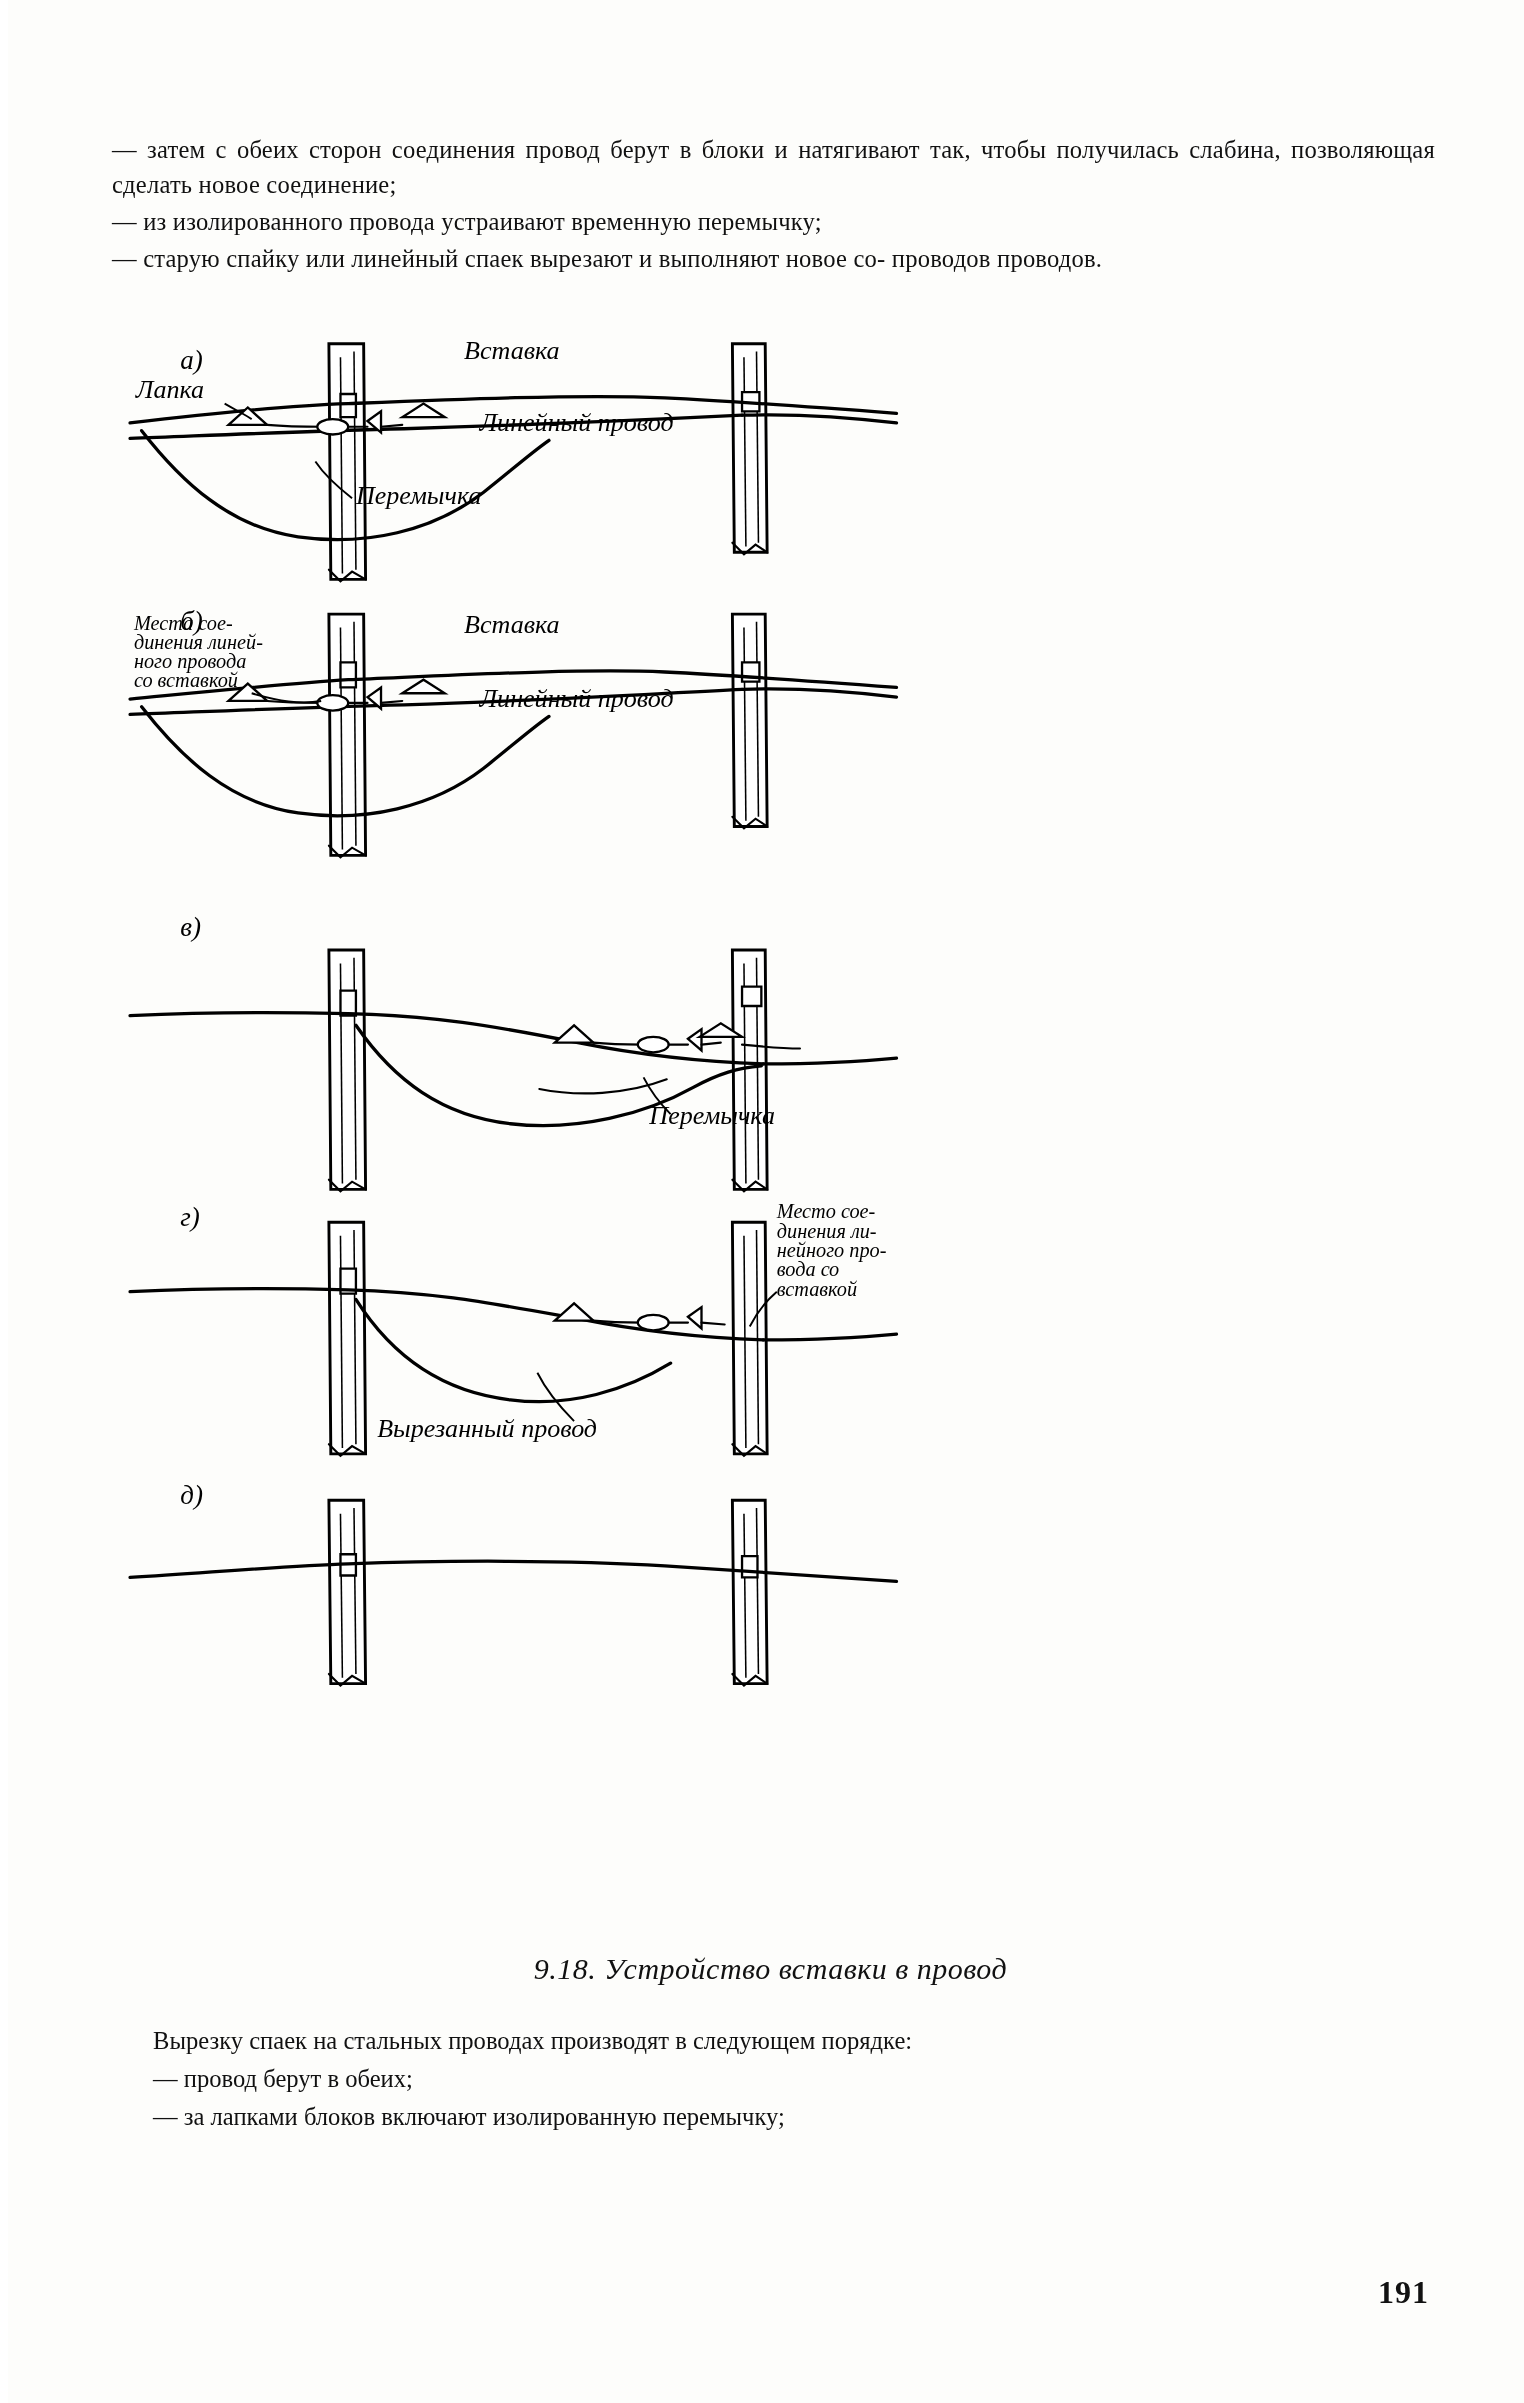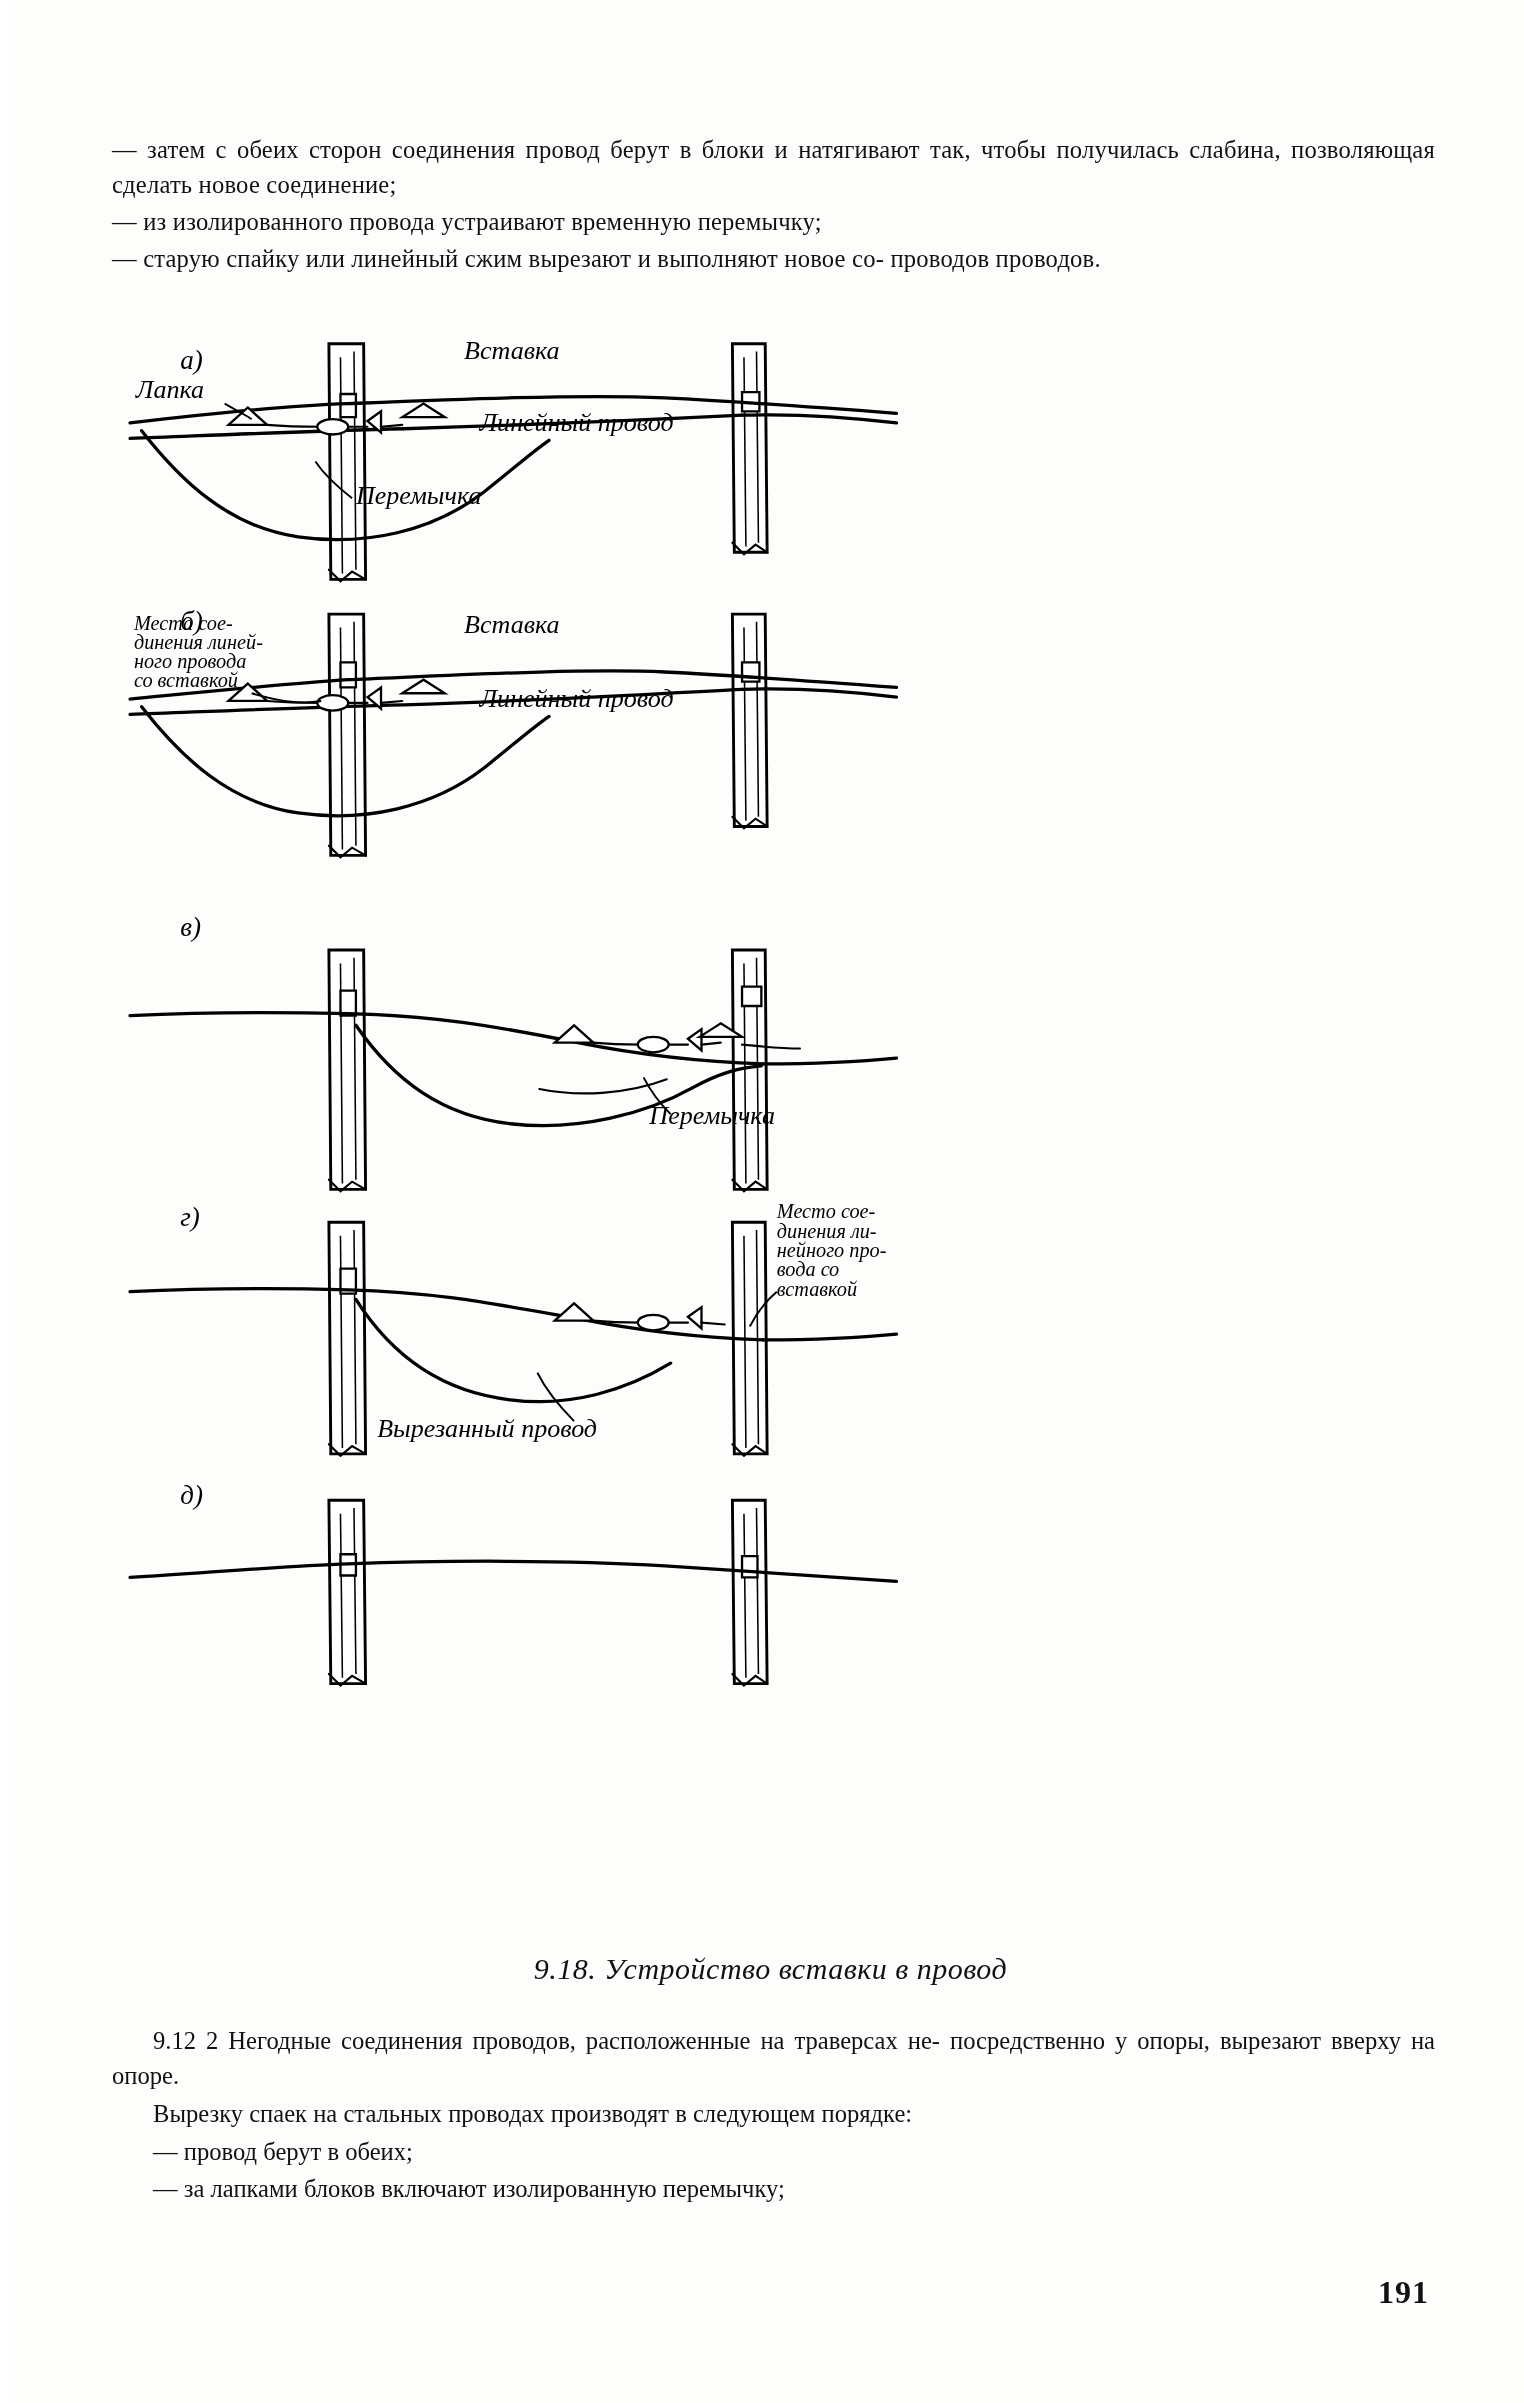--- a/index.html
+++ b/index.html
@@ -86,21 +86,21 @@
 
   <div class="text-block">
     <p class="para">
       <span>— затем с обеих сторон соединения провод берут в блоки и натягивают</span>
       <span>так, чтобы получилась слабина, позволяющая сделать новое соединение;</span>
     </p>
     <p class="para">
       <span>— из изолированного провода устраивают временную перемычку;</span>
     </p>
     <p class="para">
-      <span>— старую спайку или линейный сжим вырезают и выполняют новое со-</span>
+      <span>— старую спайку или линейный спаек вырезают и выполняют новое со-</span>
       <span>проводов проводов.</span>
     </p>
   </div>
 
   <div class="figure">
     <svg width="1294" height="1641" viewBox="0 0 1340 1700" xmlns="http://www.w3.org/2000/svg">
       <defs>
         <style>
           .wire { fill:none; stroke:#000; stroke-width:3.4; stroke-linecap:round; }
           .wire-thin { fill:none; stroke:#000; stroke-width:2.2; stroke-linecap:round; }
@@ -314,24 +314,20 @@
         <path class="wire" d="M6 106 C 100 100, 170 94, 232 92 C 330 88, 460 88, 560 94 C 620 98, 700 104, 800 110"></path>
       </g>
 
     </svg>
   </div>
 
   <div class="fig-caption">9.18. Устройство вставки в провод</div>
 
   <div class="bottom-block">
     <p class="para indent">
-      <span>9.12 2 Негодные соединения проводов, расположенные на траверсах не-</span>
-      <span>посредственно у опоры, вырезают вверху на опоре.</span>
-    </p>
-    <p class="para indent">
       <span>Вырезку спаек на стальных проводах производят в следующем порядке:</span>
     </p>
     <p class="para indent">
       <span>— провод берут в обеих;</span>
     </p>
     <p class="para indent">
       <span>— за лапками блоков включают изолированную перемычку;</span>
     </p>
   </div>
 

